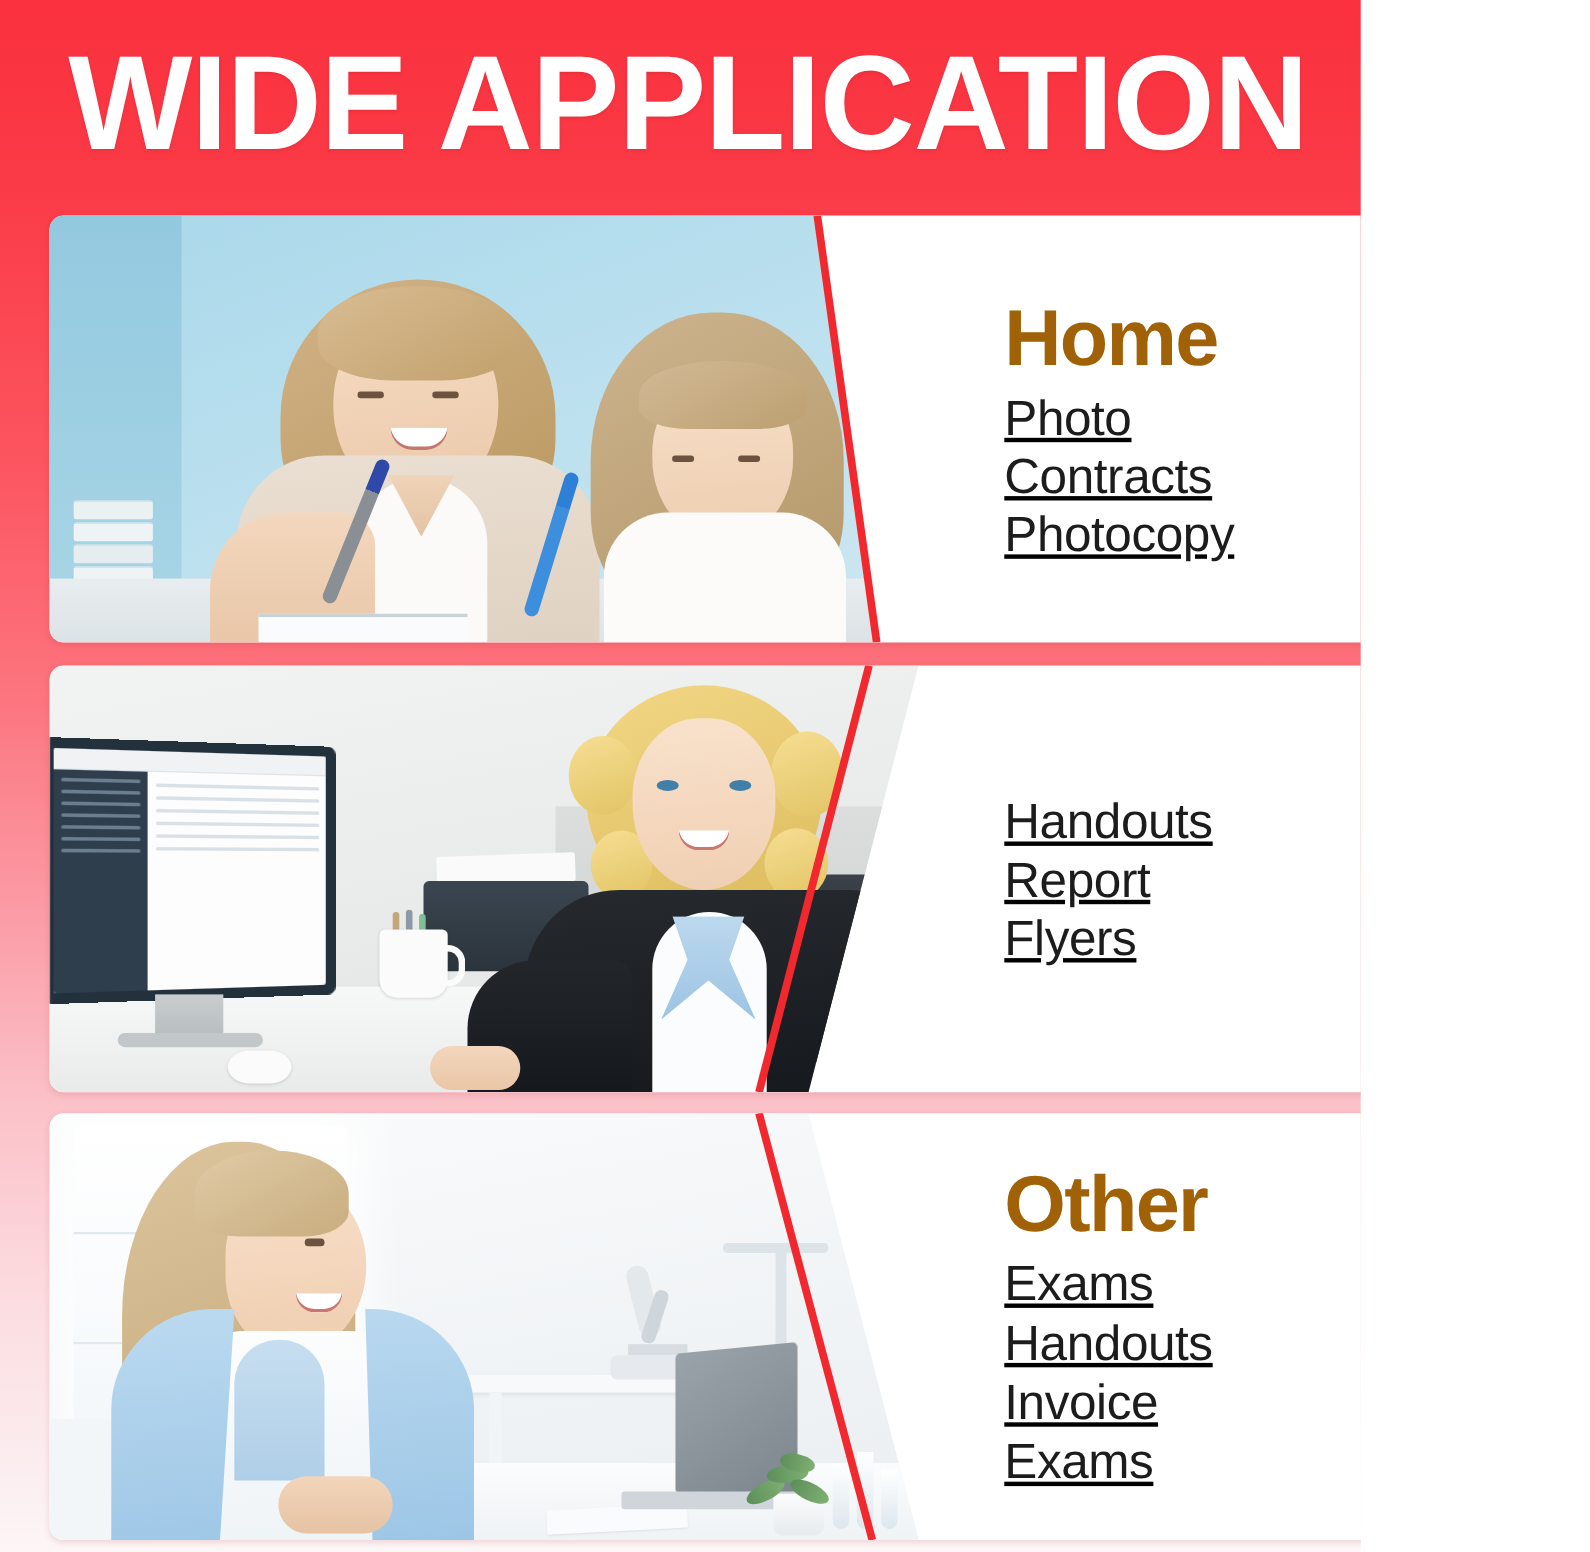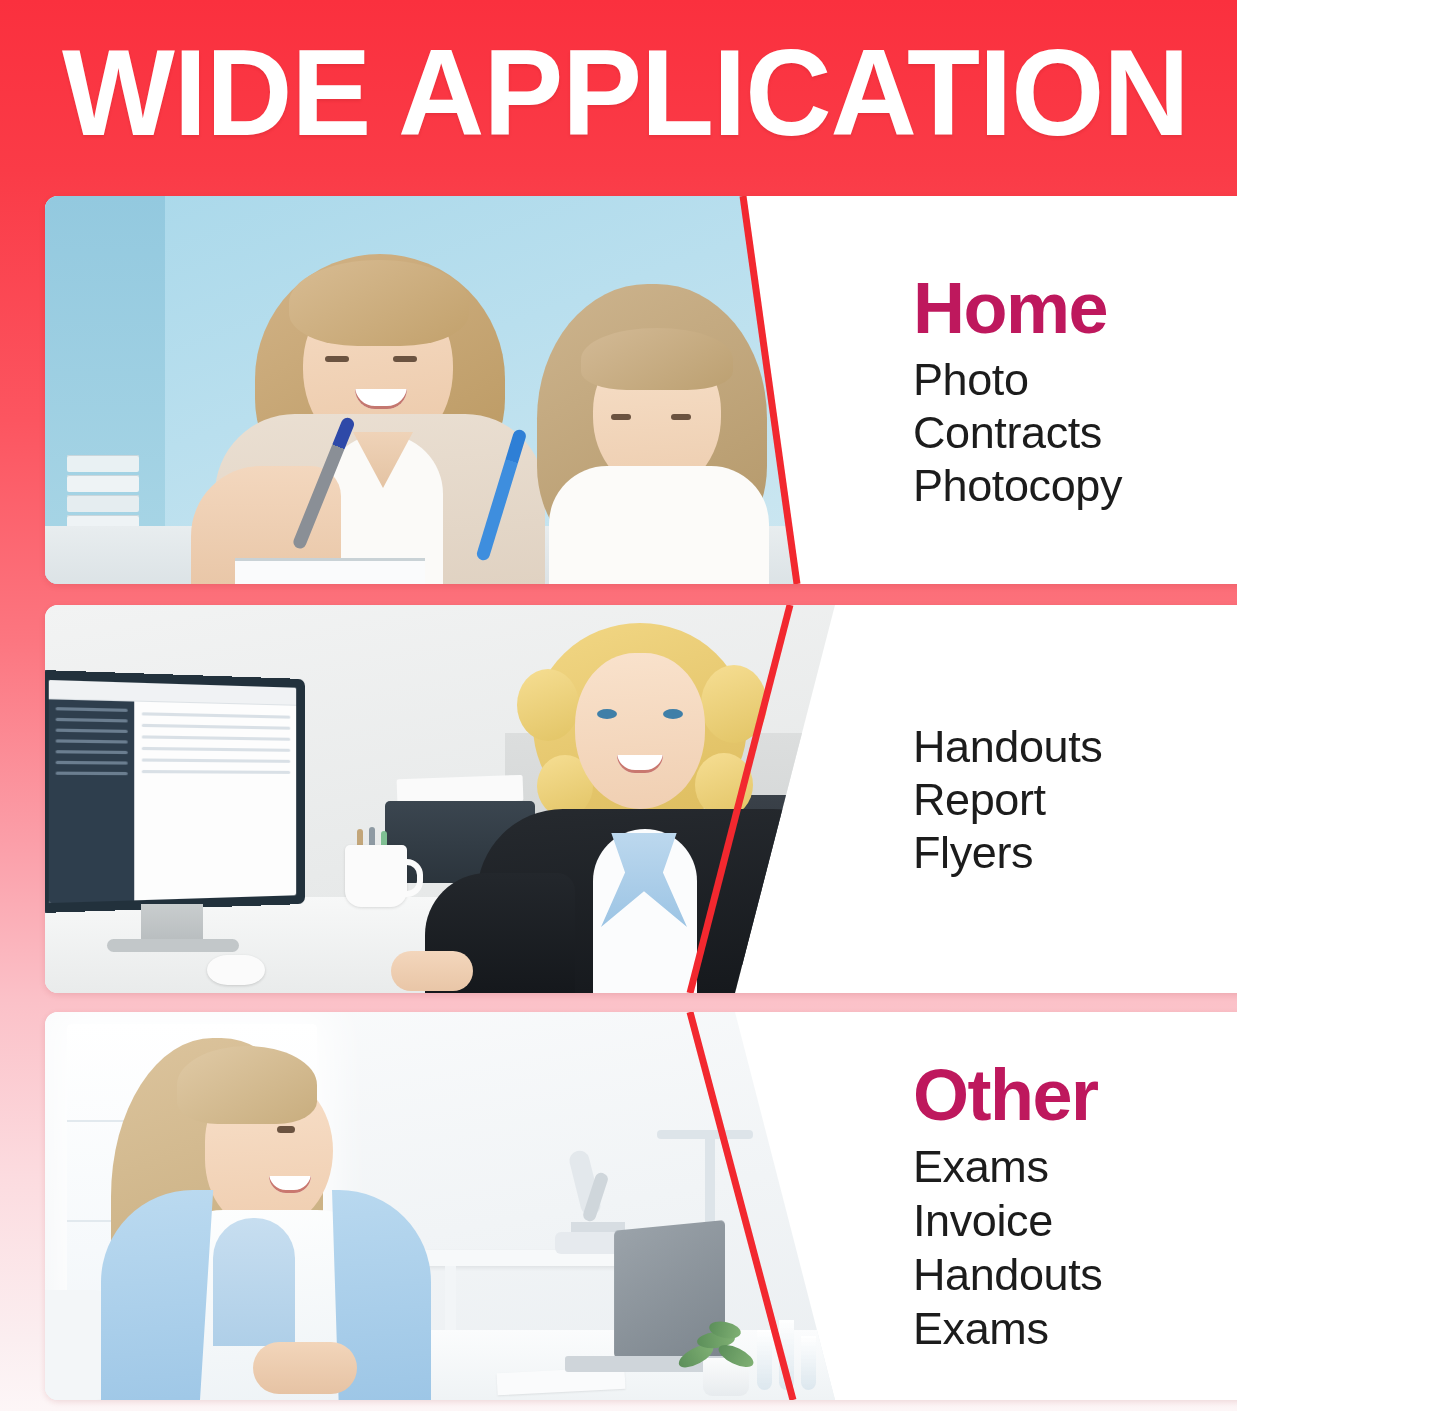--- a/index.html
+++ b/index.html
@@ -79,25 +79,25 @@
     width:545px;
     display:flex;
     flex-direction:column;
     justify-content:center;
     padding-left:58px;
   }
   .panel-head {
     font-size:72px;
     line-height:78px;
     font-weight:700;
-    color:#be185d;
+    color:#a16207;
     letter-spacing:-1.5px;
     margin-bottom:6px;
   }
-  .panel-list { list-style:none; }
+  .panel-list { list-style:none;text-decoration:underline; }
   .panel-list li {
     font-size:45px;
     line-height:53px;
     font-weight:300;
     color:#1C1C1C;
     letter-spacing:-0.4px;
   }
   .card-3 .panel-list li { line-height:54px; }
 
   
@@ -510,20 +510,20 @@
     <div class="seam">
       <svg viewBox="0 0 1355 388" preserveAspectRatio="none" aria-hidden="true">
         <line x1="645" y1="0" x2="748" y2="388" stroke="#F2282F" stroke-width="7"></line>
       </svg>
     </div>
 
     <div class="panel">
       <div class="panel-head">Other</div>
       <ul class="panel-list">
         <li>Exams</li>
+        <li>Handouts</li>
         <li>Invoice</li>
-        <li>Handouts</li>
         <li>Exams</li>
       </ul>
     </div>
   </div>
 
 </div>
 
 </body></html>

